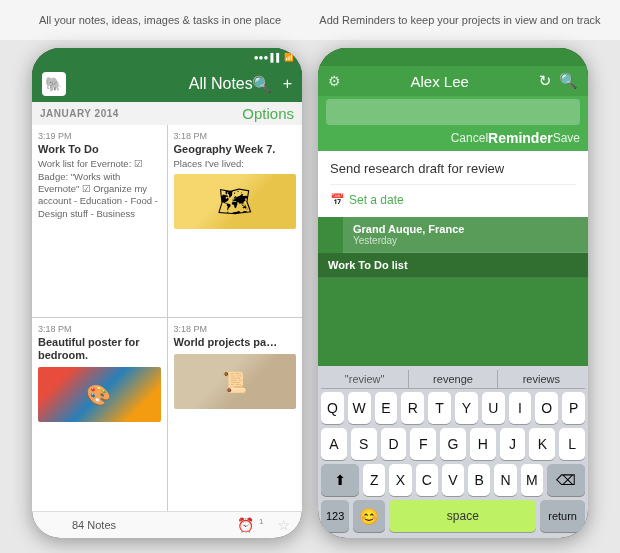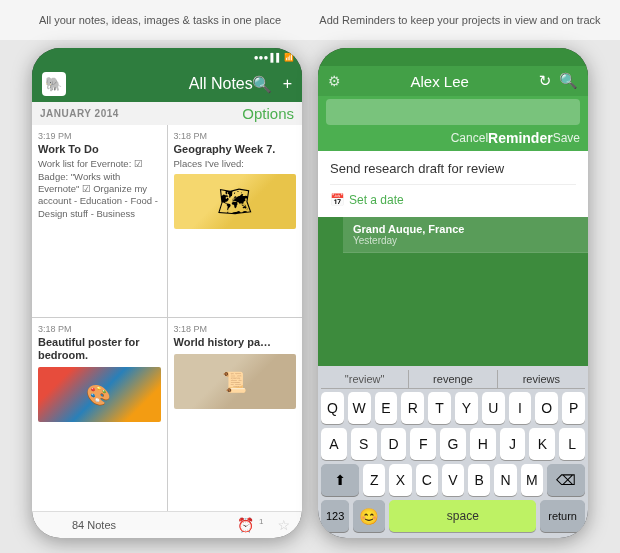--- a/index.html
+++ b/index.html
@@ -521,21 +521,21 @@
       </div>
 
       <div class="note-card">
         <div class="note-time">3:18 PM</div>
         <div class="note-title">Beautiful poster for bedroom.</div>
         <div class="note-image-poster">🎨</div>
       </div>
 
       <div class="note-card">
         <div class="note-time">3:18 PM</div>
-        <div class="note-title">World history pa…</div>
+        <div class="note-title">World projects pa…</div>
         <div class="note-image-history">📜</div>
       </div>
 
     </div>
 
     <div class="phone-bottom-bar">
       <span class="notes-count">84 Notes</span>
       <div class="bottom-icons">
         <span class="bottom-icon">⏰ <sup style="font-size:8px;color:#888">1</sup></span>
         <span class="bottom-icon-star">☆</span>
@@ -569,20 +569,23 @@
       <div class="reminder-set-date">
         <span>📅</span>
         <span>Set a date</span>
       </div>
     </div>
 
     <div class="right-notes-list">
       <div class="right-note-item">
         <div class="right-note-title">Grand Auque, France</div>
         <div class="right-note-sub">Yesterday</div>
+      </div>
+      <div class="right-note-item-darker">
+        <div class="right-note-title">Work To Do list</div>
       </div>
     </div>
 
     <div class="keyboard-area">
       <div class="suggestions-row">
         <div class="suggestion-word quoted">"review"</div>
         <div class="suggestion-word">revenge</div>
         <div class="suggestion-word">reviews</div>
       </div>
 

